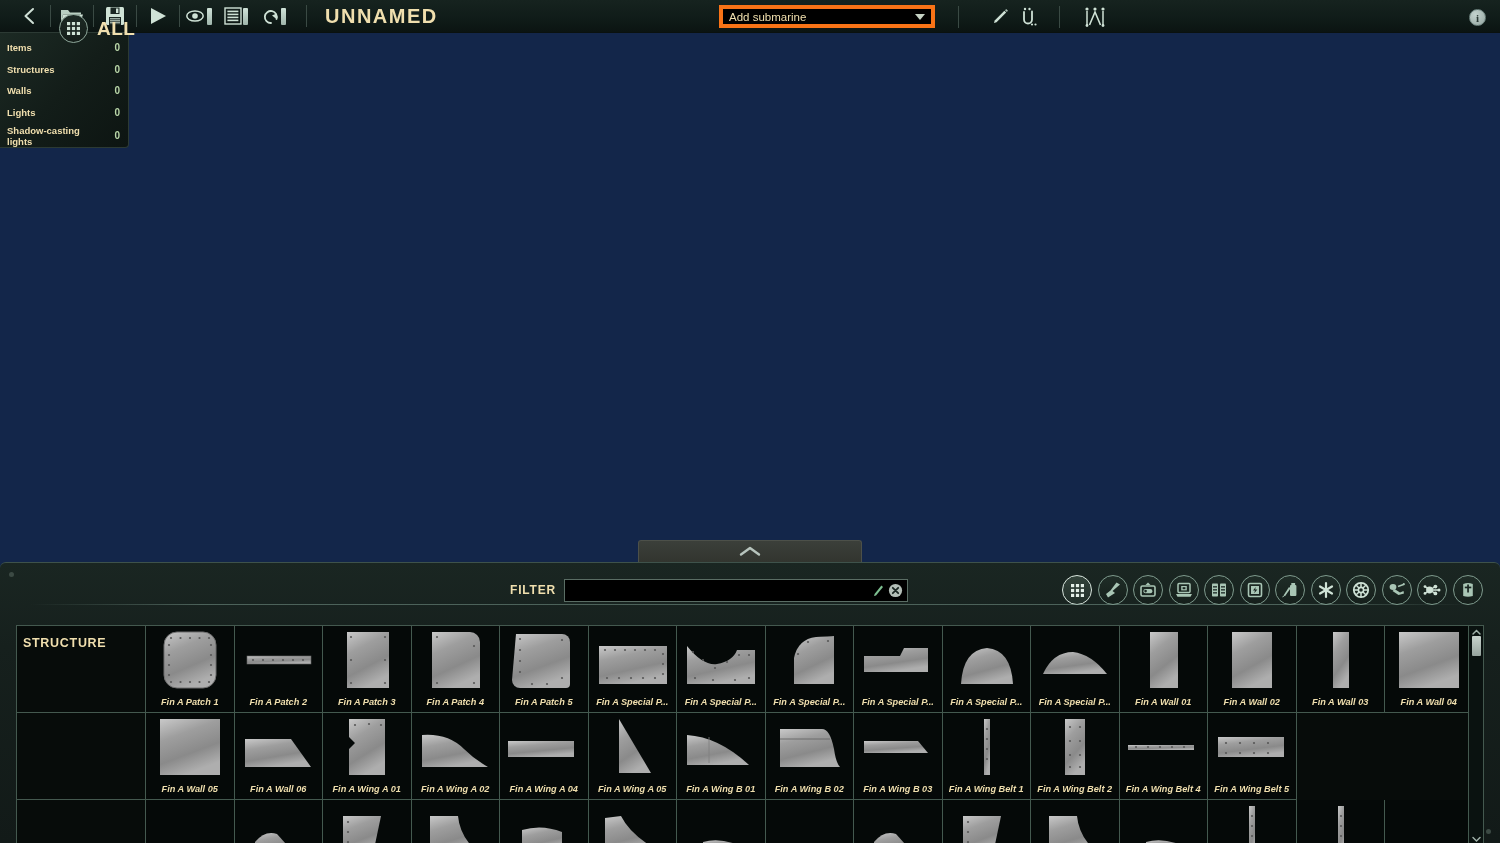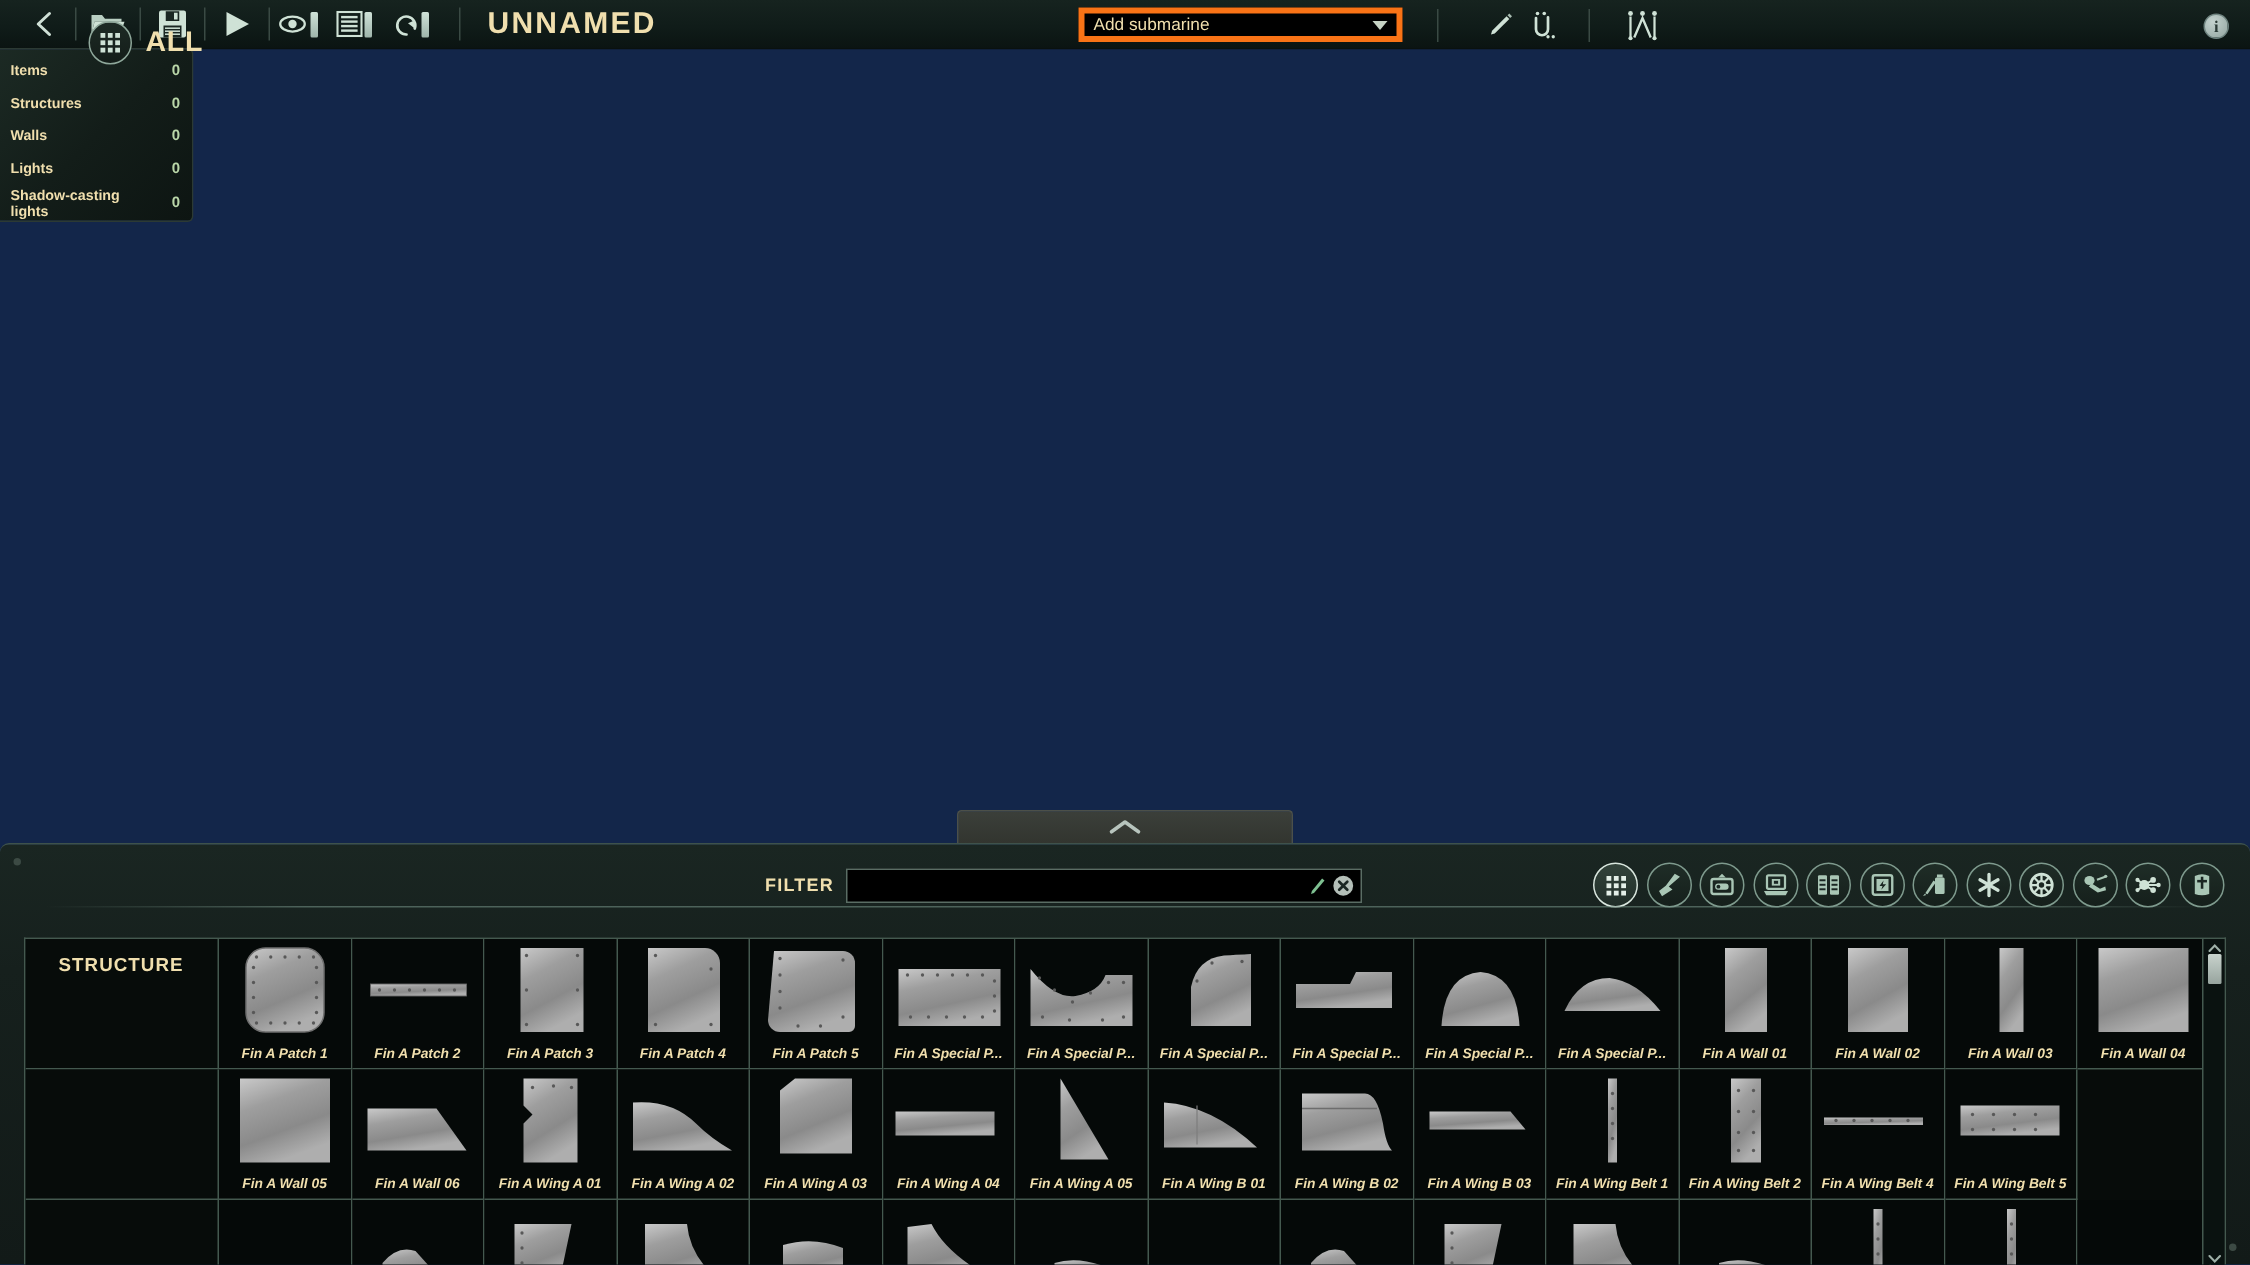--- a/index.html
+++ b/index.html
@@ -186,21 +186,21 @@
   #items-scroll {
     position: absolute; left: 0; top: 0; width: 1452px; height: 218px;
   }
   .item-row {
     display: flex; height: 87px; width: 1452px;
   }
   .category-cell {
     width: 129px; height: 87px; flex: 0 0 auto;
     border-right: 1px solid #44594f;
     border-bottom: 1px solid #44594f;
-    display: flex; align-items: flex-start; padding: 10px 0 0 22px;
+    display: flex; align-items: flex-start; padding: 10px 0 0 6px;
     background: #070c0a;
   }
   .category-cell.blank { border-right: 1px solid #44594f; }
   .category-label {
     color: #f0dfae; font-size: 12.5px; font-weight: bold; letter-spacing: 0.7px;
   }
   .item-cell {
     width: 88.5px; height: 87px; flex: 0 0 auto;
     border-right: 1px solid #44594f;
     border-bottom: 1px solid #44594f;
@@ -930,36 +930,20 @@
               </defs>
               <path d="M8 20 Q34 18 50 34 Q60 44 74 52 L8 52 Z" fill="url(#mg18)"></path>
             </svg>
           </div>
           <div class="item-name">Fin A Wing A 02</div>
         </div>
         <div class="item-cell">
           <div class="item-thumb">
             <svg width="84" height="64" viewBox="0 0 84 64">
               <defs>
-                <linearGradient id="mg19" x1="0" y1="0" x2="0.4" y2="1">
-                  <stop offset="0%" stop-color="#c9c9c9"></stop>
-                  <stop offset="35%" stop-color="#9e9e9e"></stop>
-                  <stop offset="70%" stop-color="#8a8a8a"></stop>
-                  <stop offset="100%" stop-color="#aeaeae"></stop>
-                </linearGradient>
-              </defs>
-              <path d="M18 12 L28 4 L66 4 L66 54 L18 54 Z" fill="url(#mg19)"></path>
-            </svg>
-          </div>
-          <div class="item-name">Fin A Wing A 03</div>
-        </div>
-        <div class="item-cell">
-          <div class="item-thumb">
-            <svg width="84" height="64" viewBox="0 0 84 64">
-              <defs>
                 <linearGradient id="mg20" x1="0" y1="0" x2="0.4" y2="1">
                   <stop offset="0%" stop-color="#c9c9c9"></stop>
                   <stop offset="35%" stop-color="#9e9e9e"></stop>
                   <stop offset="70%" stop-color="#8a8a8a"></stop>
                   <stop offset="100%" stop-color="#aeaeae"></stop>
                 </linearGradient>
               </defs>
               <rect x="6" y="26" width="66" height="16" fill="url(#mg20)"></rect>
             </svg>
           </div>

